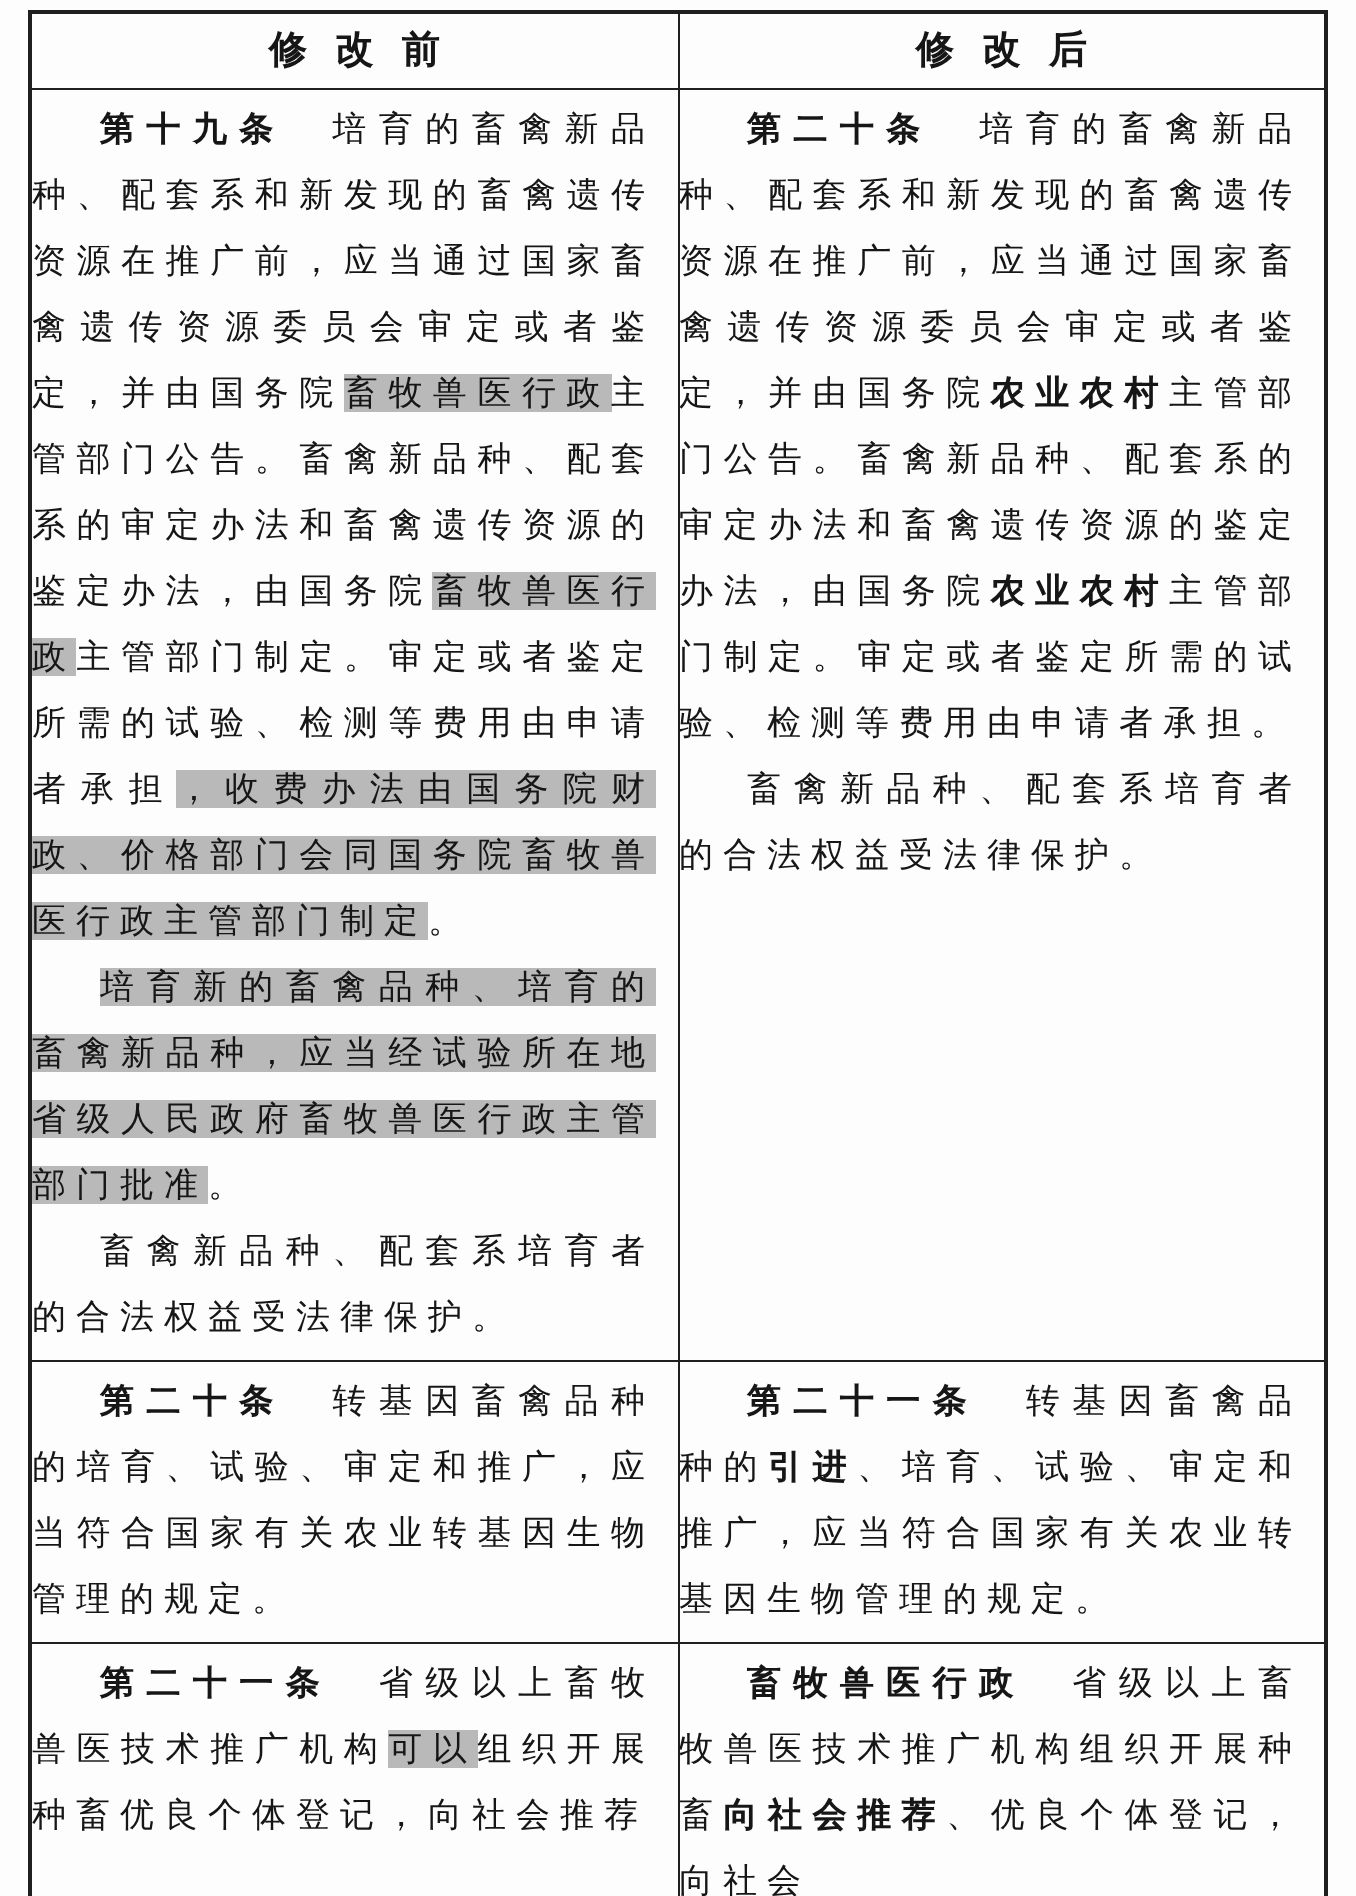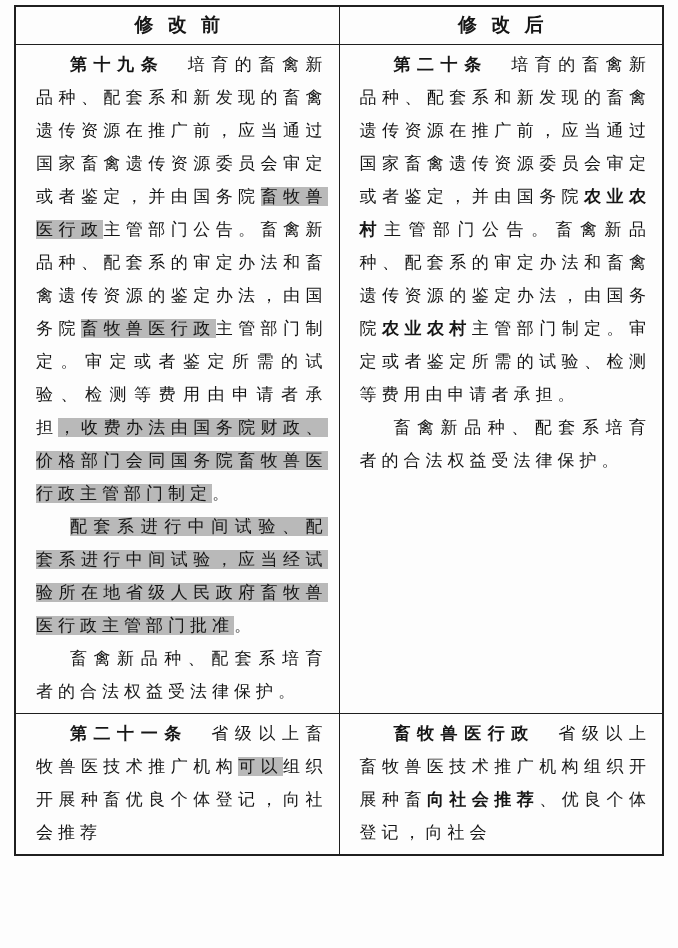--- a/index.html
+++ b/index.html
@@ -41,21 +41,21 @@
     text-align: center;
     letter-spacing: 0.75em;
     text-indent: 0.75em;
     padding: 0;
     vertical-align: middle;
     margin-left: 24px;
   }
   table.cmp td {
     border: 1px solid var(--border);
     vertical-align: top;
-    padding: 3px 11px 5px 20px;
+    padding: 3px 11px 5px 0;
     font-size: 17px;
     line-height: 33px;
   }
   p.para {
     margin: 0;
     text-indent: 2em;
     text-align: justify;
     text-justify: inter-character;
     letter-spacing: 5px;
   }
@@ -74,26 +74,34 @@
     <thead>
       <tr>
         <th>修改前</th>
         <th>修改后</th>
       </tr>
     </thead>
     <tbody>
       <tr>
         <td>
             <p class="para"><span class="seg-bold">第十九条</span><span>　培育的畜禽新品种、配套系和新发现的畜禽遗传资源在推广前，应当通过国家畜禽遗传资源委员会审定或者鉴定，并由国务院</span><span class="seg-hl">畜牧兽医行政</span><span>主管部门公告。畜禽新品种、配套系的审定办法和畜禽遗传资源的鉴定办法，由国务院</span><span class="seg-hl">畜牧兽医行政</span><span>主管部门制定。审定或者鉴定所需的试验、检测等费用由申请者承担</span><span class="seg-hl">，收费办法由国务院财政、价格部门会同国务院畜牧兽医行政主管部门制定</span><span>。</span></p>
-            <p class="para"><span class="seg-hl">配套系进行中间试验、配套系进行中间试验，应当经试验所在地省级人民政府畜牧兽医行政主管部门批准</span><span>。</span></p>
+            <p class="para"><span class="seg-hl">培育新的畜禽品种、培育的畜禽新品种，应当经试验所在地省级人民政府畜牧兽医行政主管部门批准</span><span>。</span></p>
             <p class="para"><span>畜禽新品种、配套系培育者的合法权益受法律保护。</span></p>
           </td>
         <td>
             <p class="para"><span class="seg-bold">第二十条</span><span>　培育的畜禽新品种、配套系和新发现的畜禽遗传资源在推广前，应当通过国家畜禽遗传资源委员会审定或者鉴定，并由国务院</span><span class="seg-bold">农业农村</span><span>主管部门公告。畜禽新品种、配套系的审定办法和畜禽遗传资源的鉴定办法，由国务院</span><span class="seg-bold">农业农村</span><span>主管部门制定。审定或者鉴定所需的试验、检测等费用由申请者承担。</span></p>
             <p class="para"><span>畜禽新品种、配套系培育者的合法权益受法律保护。</span></p>
+          </td>
+      </tr>
+      <tr>
+        <td>
+            <p class="para"><span class="seg-bold">第二十条</span><span>　转基因畜禽品种的培育、试验、审定和推广，应当符合国家有关农业转基因生物管理的规定。</span></p>
+          </td>
+        <td>
+            <p class="para"><span class="seg-bold">第二十一条</span><span>　转基因畜禽品种的</span><span class="seg-bold">引进</span><span>、培育、试验、审定和推广，应当符合国家有关农业转基因生物管理的规定。</span></p>
           </td>
       </tr>
       <tr>
         <td>
             <p class="para"><span class="seg-bold">第二十一条</span><span>　省级以上畜牧兽医技术推广机构</span><span class="seg-hl">可以</span><span>组织开展种畜优良个体登记，向社会推荐</span></p>
           </td>
         <td>
             <p class="para"><span class="seg-bold">畜牧兽医行政</span><span>　省级以上畜牧兽医技术推广机构组织开展种畜</span><span class="seg-bold">向社会推荐</span><span>、优良个体登记，向社会</span></p>
           </td>
       </tr>

